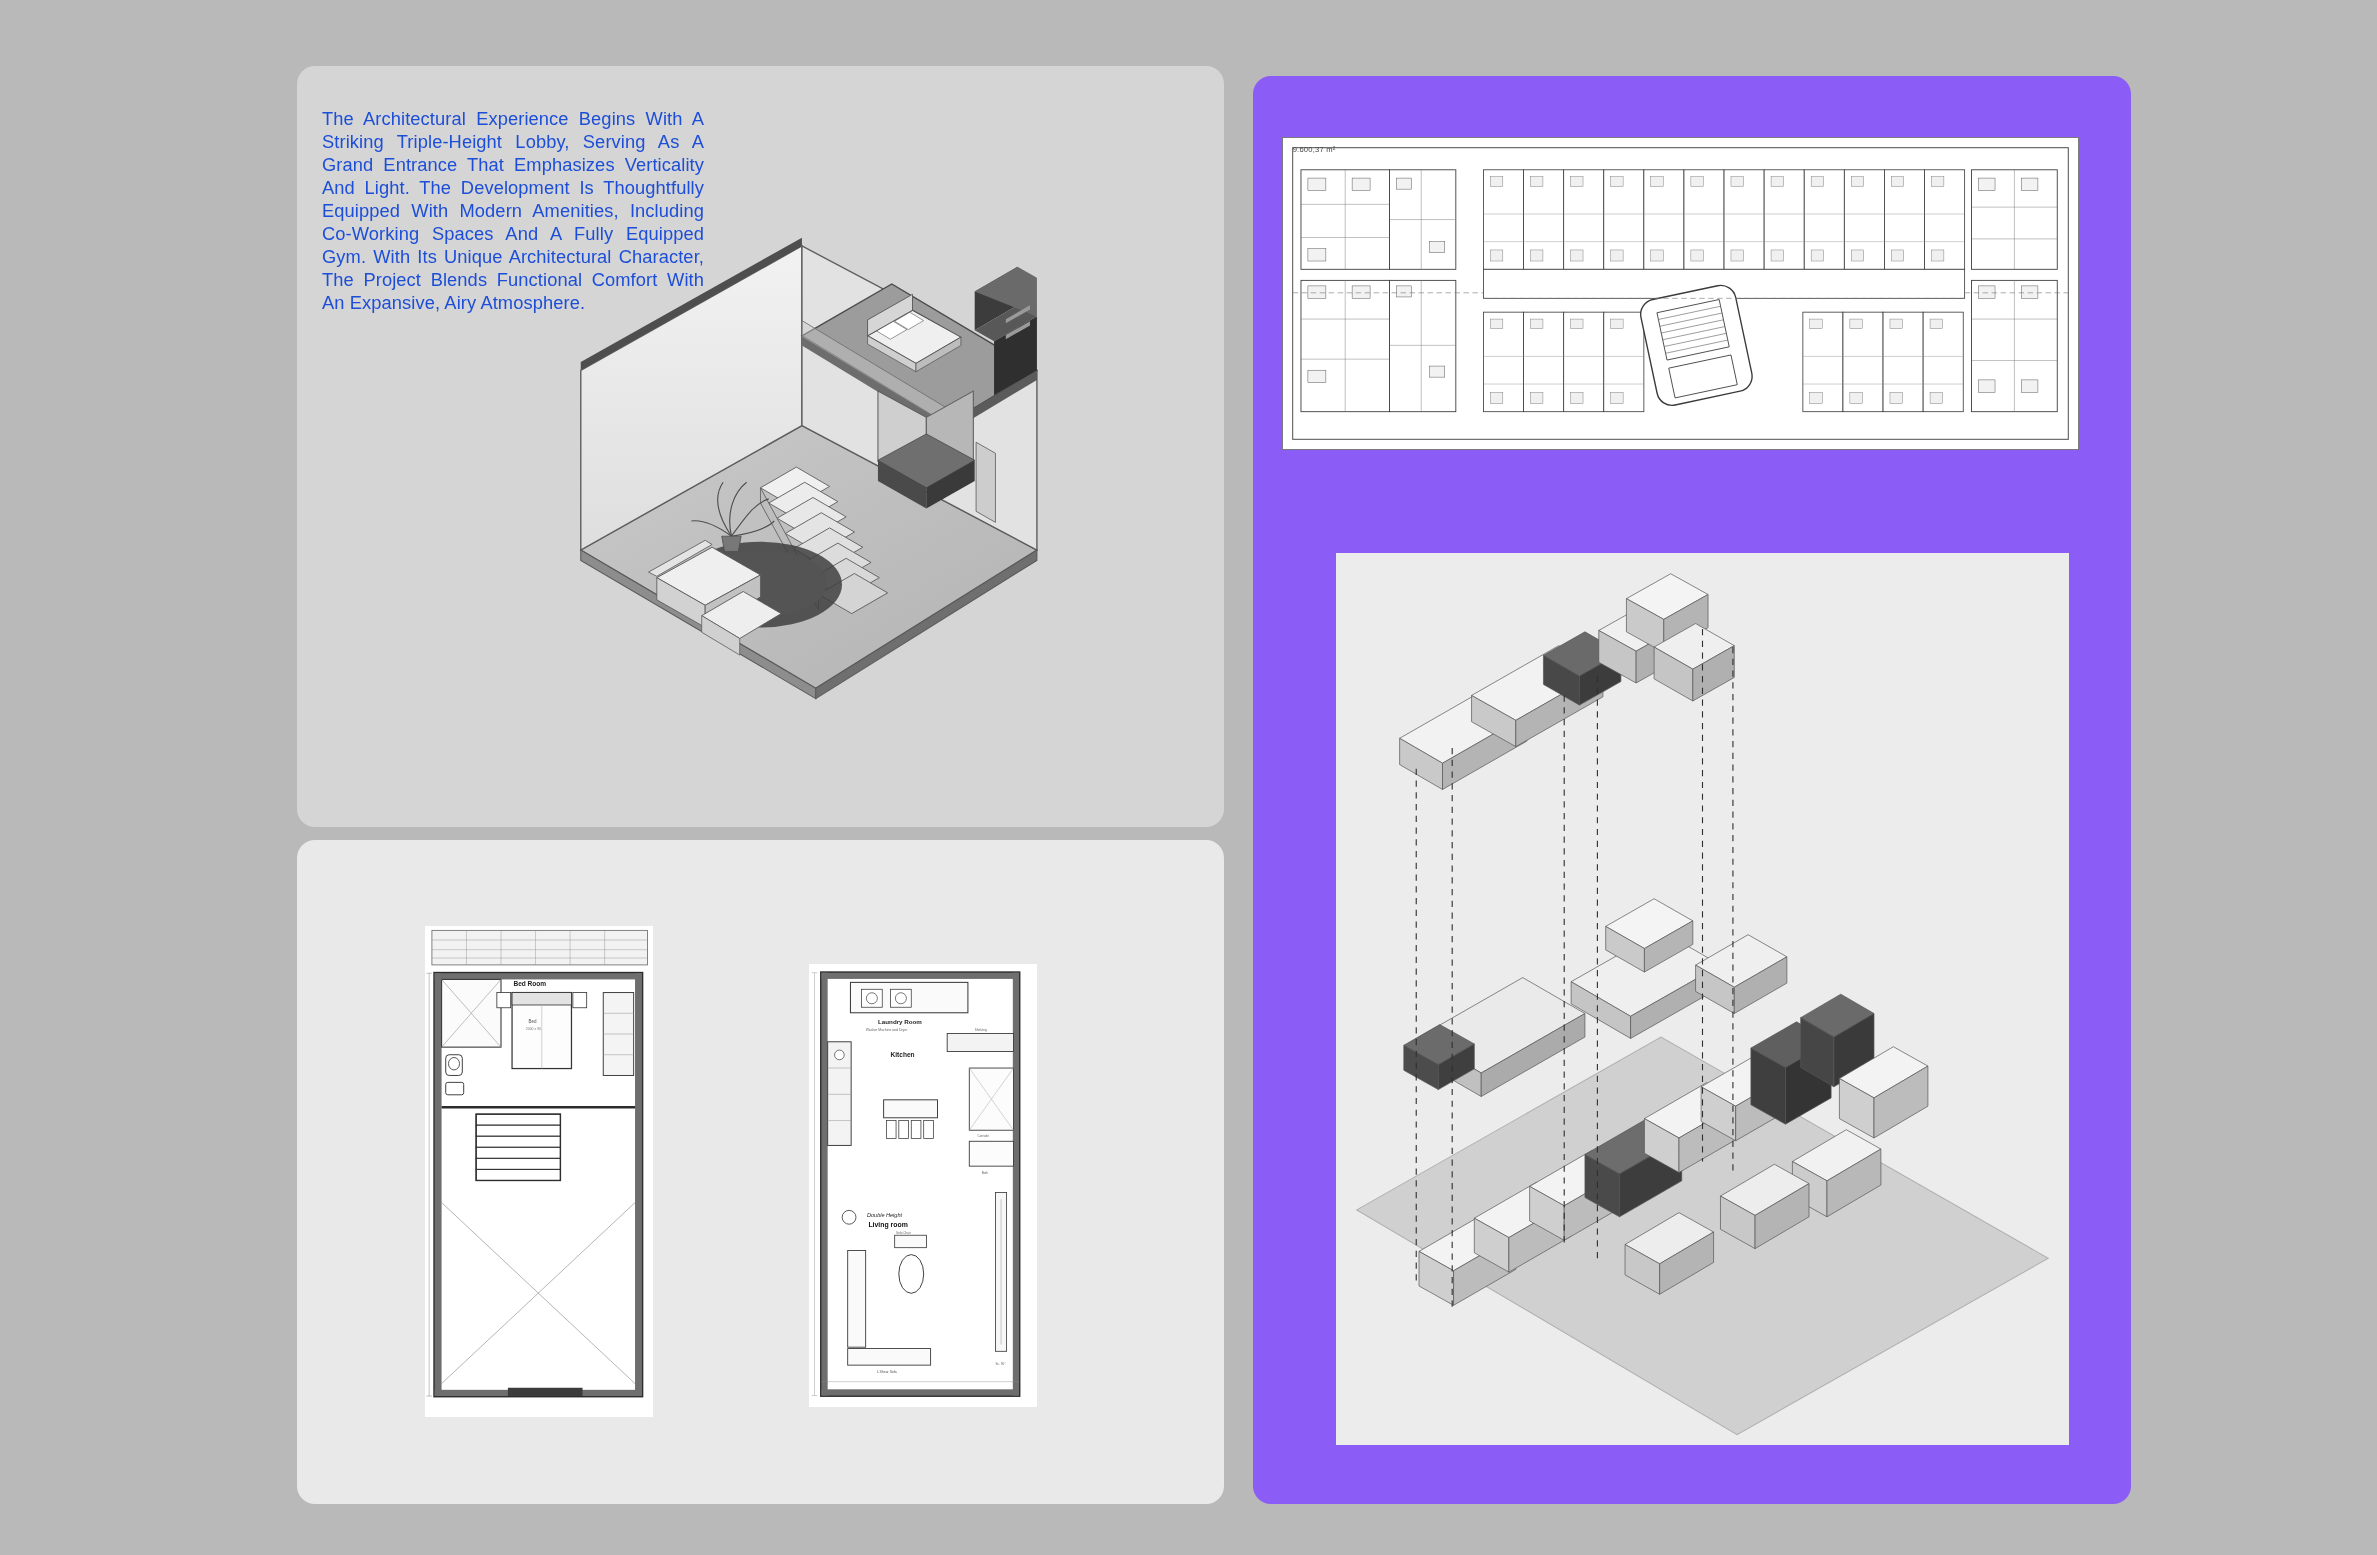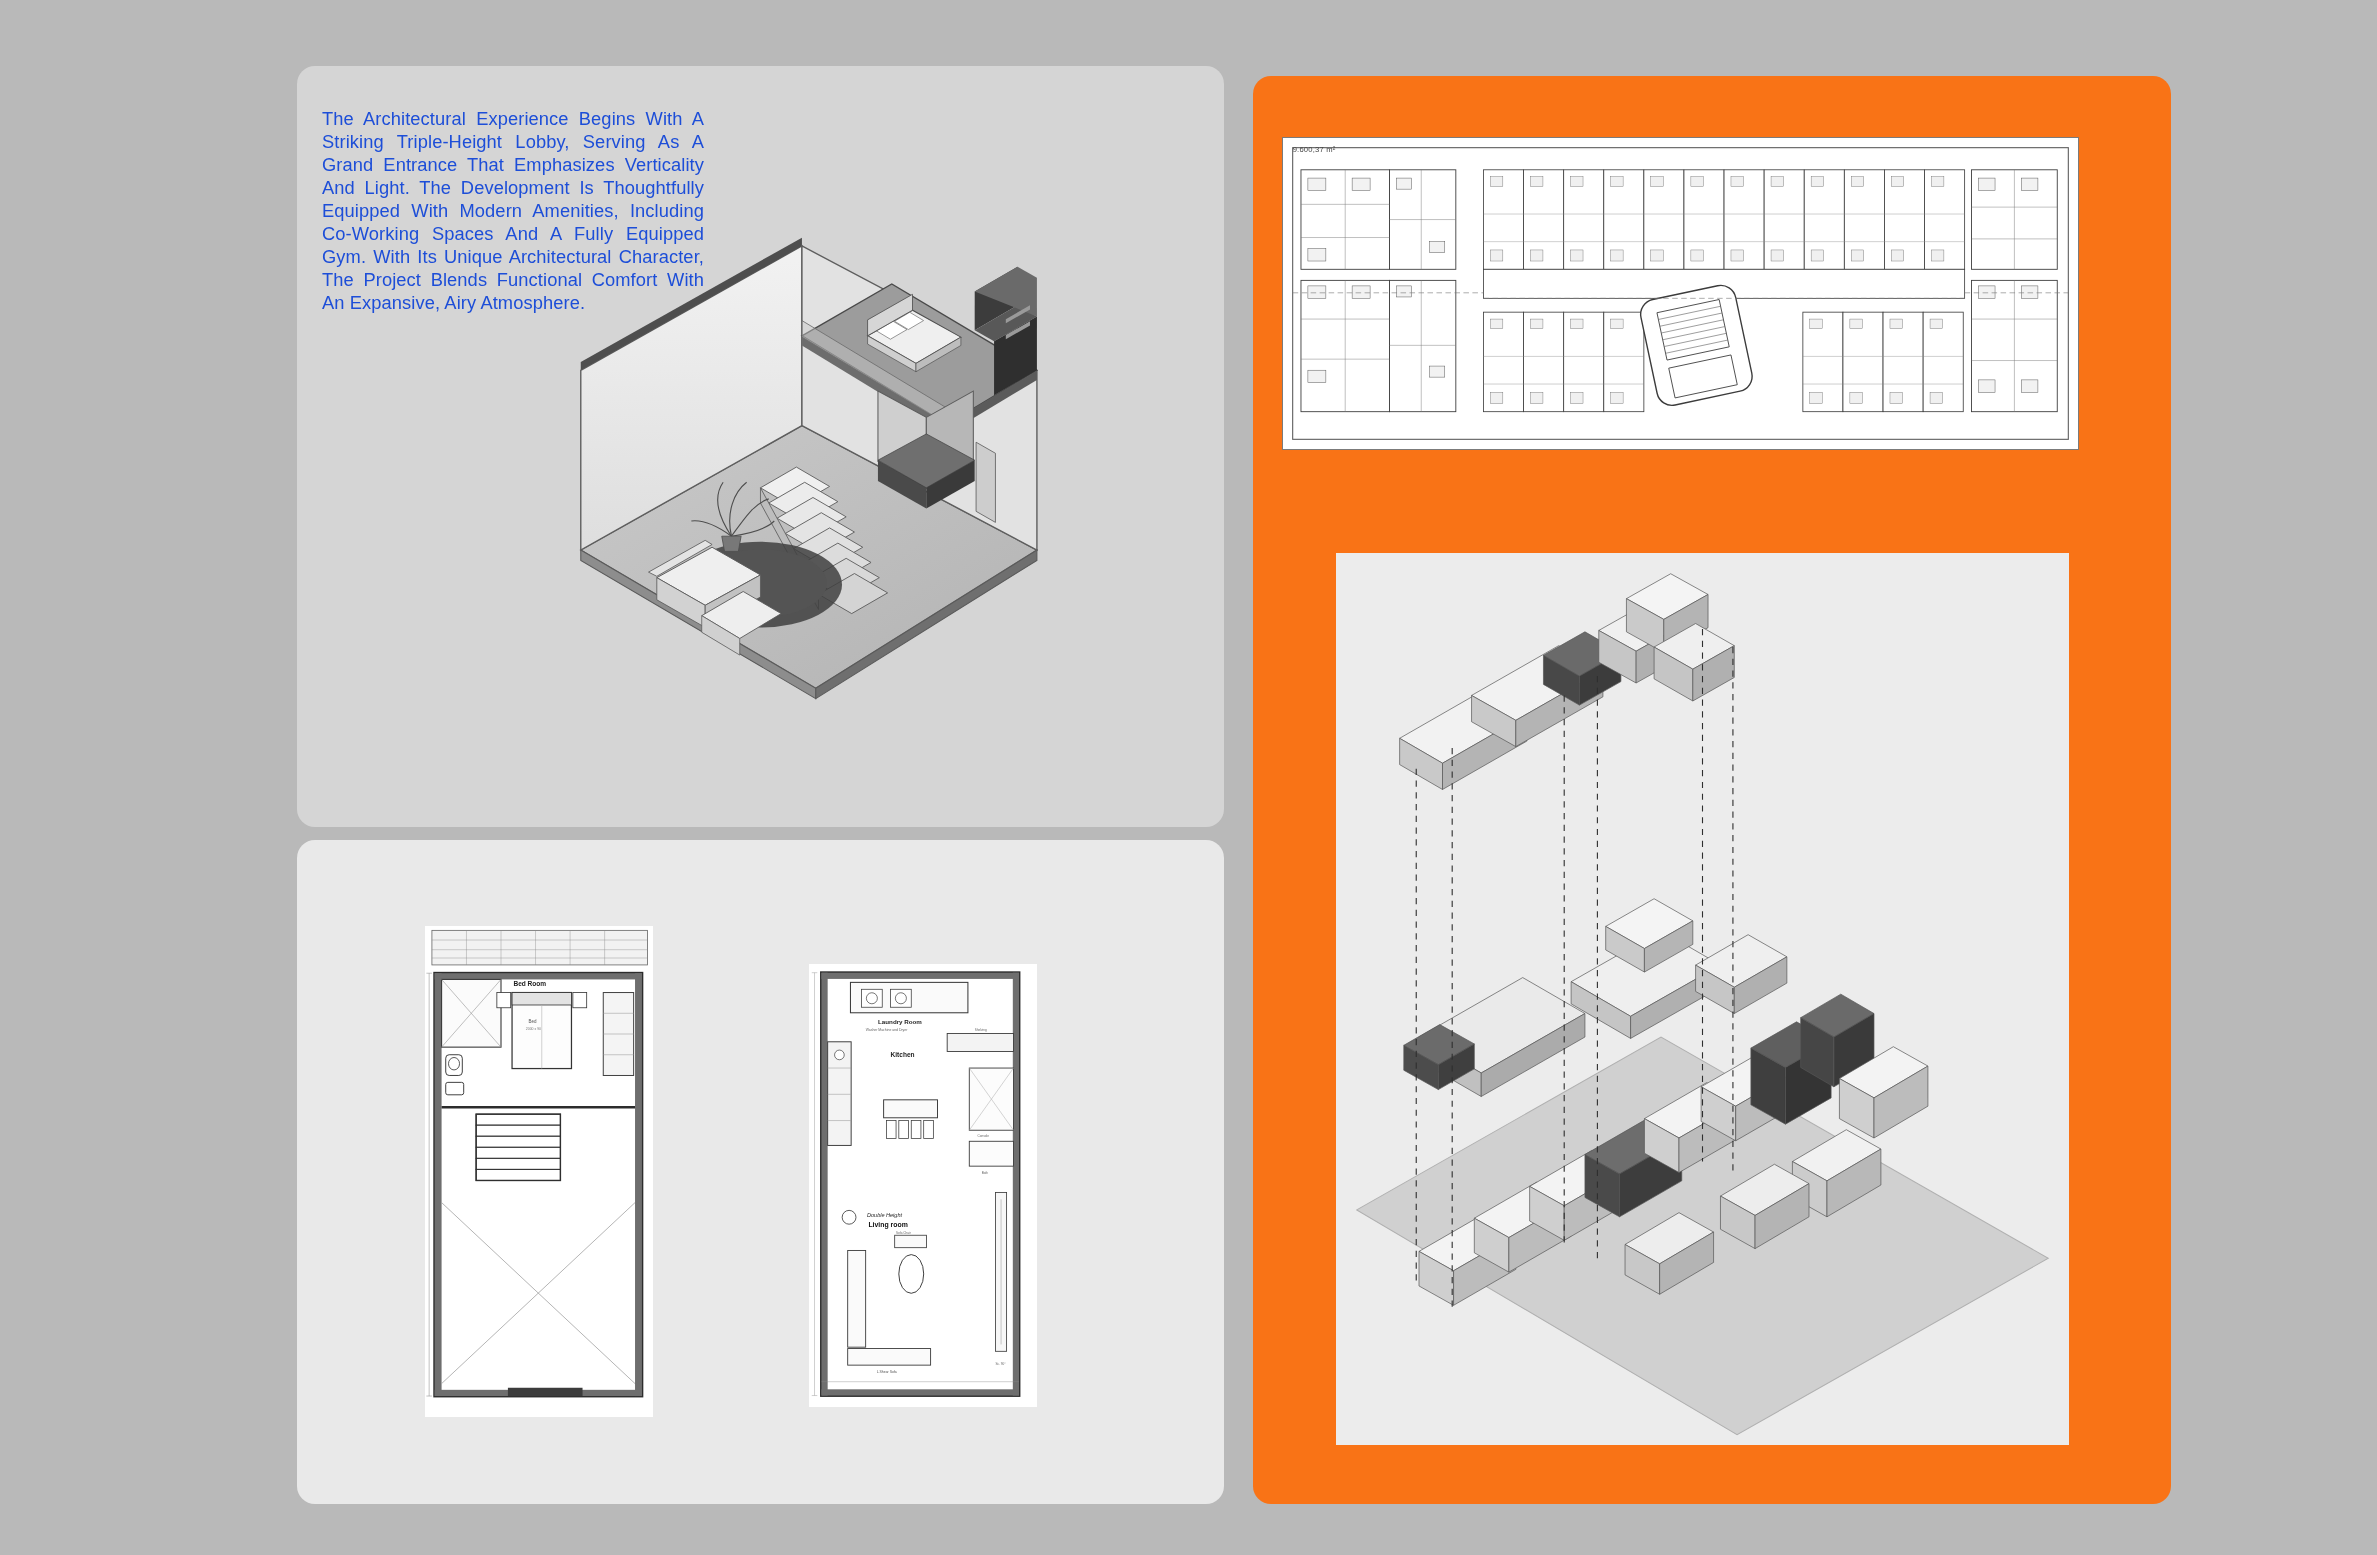--- a/index.html
+++ b/index.html
@@ -11,21 +11,21 @@
     position:relative;
   }
   .board{position:absolute;inset:0;}
 
   
   .panel{position:absolute;background:#d8d8d8;border-radius:18px;}
   .panel-white{background:#e9e9e9;}
 
   #panel-text-render{left:297px;top:66px;width:927px;height:761px;background:#d5d5d5;}
   #panel-plans{left:297px;top:840px;width:927px;height:664px;background:#e9e9e9;}
-  #panel-right{left:1253px;top:76px;width:878px;height:1428px;background:#f97316;padding-left:40px;}
+  #panel-right{left:1253px;top:76px;width:878px;height:1428px;background:#8b5cf6;}
 
   
   .desc{
     position:absolute;left:25px;top:41px;width:382px;
     color:#1d4ed8;
     font-size:18.3px;
     line-height:23px;
     text-align:justify;
     letter-spacing:0.1px;
   }

